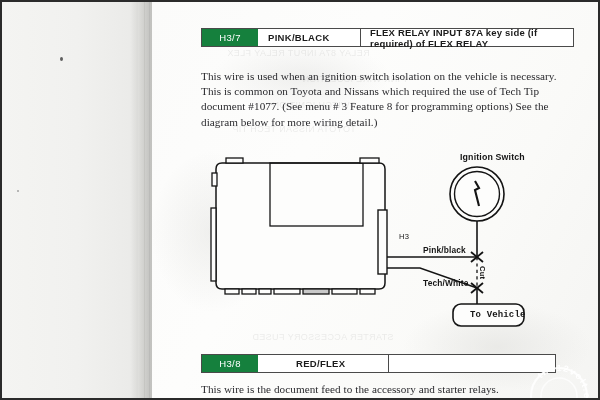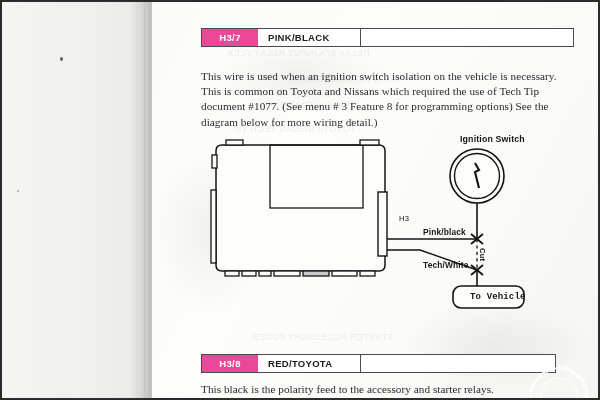--- a/index.html
+++ b/index.html
@@ -83,24 +83,24 @@
   .spec-row {
     position: absolute;
     height: 19px;
     display: flex;
     align-items: stretch;
     border: 1px solid #4a4a4a;
     background: #ffffff;
     box-sizing: border-box;
   }
   .spec-code {
-    background: #ec4899;
+    background: #15803d;
     color: #ffffff;
     font-size: 9.5px;
-    font-weight: bold;
+    font-weight: normal;
     letter-spacing: .4px;
     display: flex;
     align-items: center;
     justify-content: center;
     width: 56px;
     flex: none;
     box-sizing: border-box;
   }
   .spec-color {
     color: #1b1b1b;
@@ -134,21 +134,21 @@
     font-size: 11.2px;
     line-height: 15.2px;
     letter-spacing: .05px;
     font-family: "Liberation Serif", serif;
   }
 
   
   #diagram {
     position: absolute;
     left: 196px;
-    top: 128px;
+    top: 146px;
     width: 380px;
     height: 190px;
   }
   #diagram svg { display: block; }
 
   .diag-label {
     position: absolute;
     color: #161616;
     font-weight: bold;
     font-size: 8.4px;
@@ -201,20 +201,21 @@
 
   <div class="bleed" style="left:225px;top:46px;">RELAY 87A INPUT RELAY FLEX</div>
   <div class="bleed" style="left:300px;top:72px;">PINK WIRE ISOLATION</div>
   <div class="bleed" style="left:270px;top:98px;">SWITCH IGNITION</div>
   <div class="bleed" style="left:230px;top:122px;">TOYOTA NISSAN TECH TIP</div>
   <div class="bleed" style="left:250px;top:330px;">STARTER ACCESSORY FUSED</div>
 
   <div class="spec-row" style="left:199px;top:26px;width:373px;">
     <div class="spec-code">H3/7</div>
     <div class="spec-color">PINK/BLACK</div>
+    <div class="spec-desc">FLEX RELAY INPUT 87A key side (if required)  of FLEX RELAY</div>
   </div>
 
   <div class="body-text" style="left:199px;top:61px;width:370px;margin-top:6px;">This wire is used when an ignition switch isolation on the vehicle is necessary. This is common on Toyota and Nissans which required the use of Tech Tip document #1077. (See menu # 3 Feature 8 for programming options) See the diagram below for more wiring detail.)</div>
 
   <div id="diagram">
     <svg width="380" height="190" viewBox="0 0 380 190" xmlns="http://www.w3.org/2000/svg">
       <g fill="none" stroke="#141414" stroke-width="1.3" stroke-linejoin="miter">
 
         <path d="M 18 21 q 0 -6 6 -6 L 181 15 q 6 0 6 6 L 187 135 q 0 6 -6 6 L 24 141 q -6 0 -6 -6 Z" fill="#fdfdfc" stroke="#141414" stroke-width="1.5"></path>
 
@@ -265,26 +266,26 @@
     </svg>
 
     <div class="diag-label" id="label-ignition-switch">Ignition Switch</div>
     <div class="diag-label" id="label-h3">H3</div>
     <div class="diag-label" id="label-pink-black">Pink/black</div>
     <div class="diag-label" id="label-pink-white">Tech/White</div>
     <div class="diag-label" id="label-cut">Cut</div>
     <div class="diag-label" id="label-to-vehicle">To Vehicle</div>
   </div>
 
-  <div class="spec-row" style="left:199px;top:352px;width:355px;">
+  <div class="spec-row" style="left:199px;top:352px;width:355px;gap:28px;">
     <div class="spec-code">H3/8</div>
-    <div class="spec-color">RED/TOYOTA</div>
-  </div>
-
-  <div class="body-text" style="left:199px;top:380px;width:370px;">This black is the polarity feed to the accessory and starter relays.</div>
+    <div class="spec-color">RED/FLEX</div>
+  </div>
+
+  <div class="body-text" style="left:199px;top:380px;width:370px;">This wire is the document feed to the accessory and starter relays.</div>
 
   <div id="watermark">
     <svg width="72" height="62" viewBox="0 0 72 62" xmlns="http://www.w3.org/2000/svg">
       <defs>
         <path id="wmcircle" d="M 36 57 m -25 0 a 25 25 0 1 1 50 0 a 25 25 0 1 1 -50 0"></path>
       </defs>
       <circle cx="36" cy="57" r="28" fill="none" stroke="rgba(255,255,255,0.85)" stroke-width="2.2"></circle>
       <circle cx="36" cy="57" r="18" fill="none" stroke="rgba(255,255,255,0.7)" stroke-width="1.6"></circle>
       <text font-family="'Liberation Sans', sans-serif" font-size="9" font-weight="bold" fill="rgba(255,255,255,0.95)" letter-spacing="1.4">
         <textPath href="#wmcircle" startOffset="12%" id="wm-textpath">the12volt.com</textPath>

